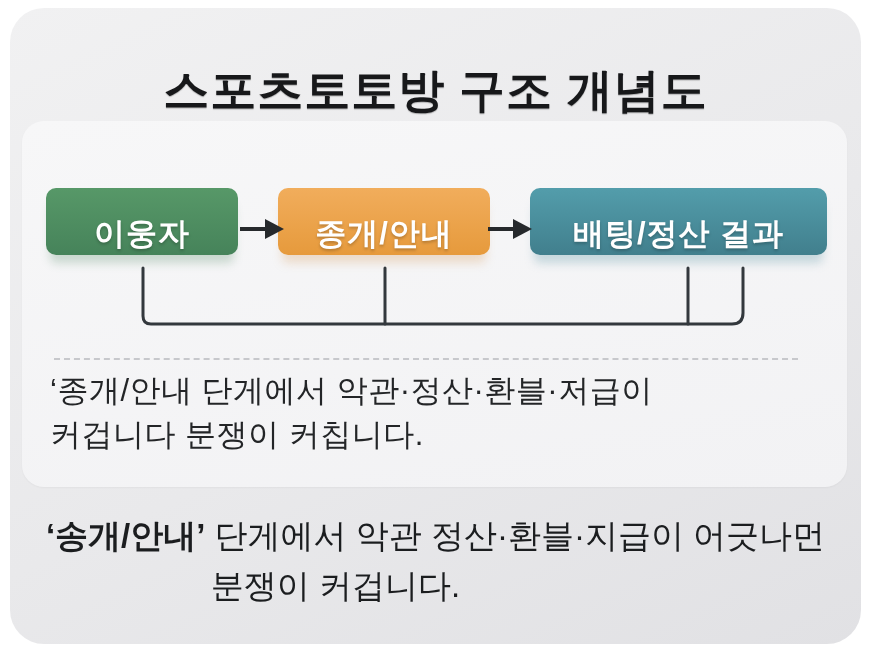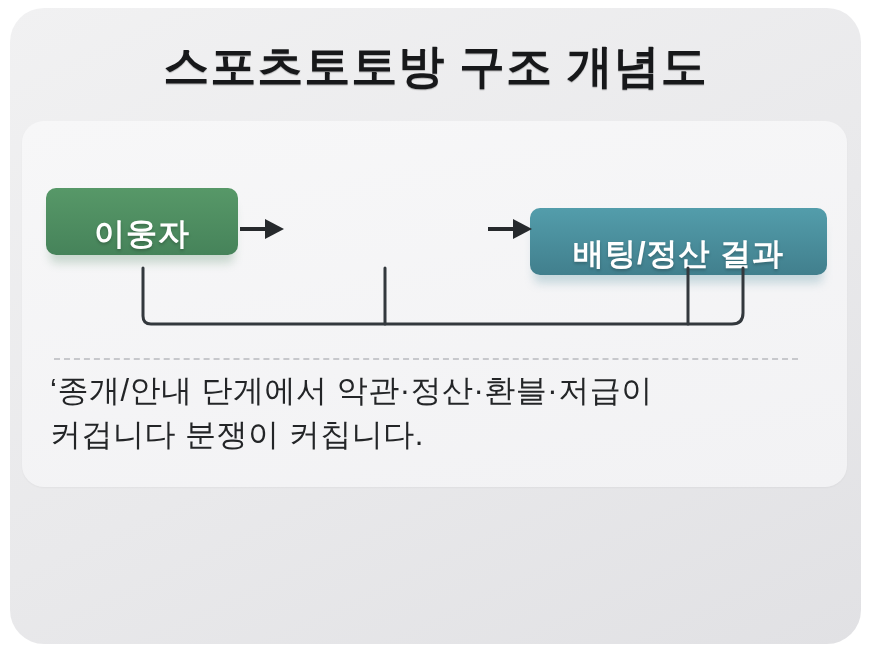--- a/index.html
+++ b/index.html
@@ -11,21 +11,21 @@
   }
   .panel {
     position: absolute;
     left: 10px; top: 8px;
     width: 851px; height: 636px;
     border-radius: 34px;
     background: linear-gradient(155deg, #f1f1f2 0%, #e9e9eb 55%, #e1e1e4 100%);
   }
   .title {
     position: absolute;
-    top: 28px; left: 0; width: 851px;
+    top: 52px; left: 0; width: 851px;
     text-align: center;
     font-size: 46px;
     font-weight: 800;
     letter-spacing: 1px;
     color: #17181a;
     text-shadow: 0 1px 1px rgba(0,0,0,0.25);
   }
   .card {
     position: absolute;
     left: 12px; top: 113px;     
@@ -89,21 +89,24 @@
 
 <div class="panel">
 
   <div class="title">스포츠토토방 구조 개념도</div>
 
   <div class="card">
 
     <div class="node node-user" style="background: linear-gradient(rgb(87, 152, 104), rgb(70, 131, 90)); box-shadow: rgba(106, 152, 120, 0.32) 0px 12px 10px -4px;">
       <span>이웅자</span>
     </div>
-    <div class="node node-result" style="background: linear-gradient(rgb(83, 157, 171), rgb(65, 127, 141)); box-shadow: rgba(130, 175, 185, 0.42) 0px 12px 10px -4px; margin-top: 20px;">
+    <div class="node node-broker" style="background: linear-gradient(rgb(241, 173, 92), rgb(230, 154, 60)); box-shadow: rgba(221, 176, 130, 0.38) 0px 12px 10px -4px;">
+      <span>종개/안내</span>
+    </div>
+    <div class="node node-result" style="background: linear-gradient(rgb(83, 157, 171), rgb(65, 127, 141)); box-shadow: rgba(130, 175, 185, 0.42) 0px 12px 10px -4px;">
       <span>배팅/정산 걸과</span>
     </div>
 
     <svg class="overlay-svg" viewBox="0 0 825 366" xmlns="http://www.w3.org/2000/svg">
 
       <g stroke="#33383d" stroke-width="3" fill="none" stroke-linecap="round">
         <path d="M121 147 L121 195 Q121 203 129 203 L710 203 Q721 203 721 192 L721 147"></path>
         <path d="M363 147 L363 203"></path>
         <path d="M666 147 L666 203"></path>
       </g>
@@ -121,14 +124,18 @@
 
     <div class="divider"></div>
 
     <div class="note">
       <div>‘종개/안내 단게에서 악관·정산·환블·저급이</div>
       <div>커겁니다 분쟁이 커칩니다.</div>
     </div>
 
   </div>
 
+  <div class="caption">
+    <div class="caption-line1"><span class="caption-quote">‘송개/안내’</span><span> 단게에서 악관 정산·환블·지급이 어긋나먼</span></div>
+    <div class="caption-line2">분쟁이 커겁니다.</div>
+  </div>
 
 </div>
 
 </body></html>

